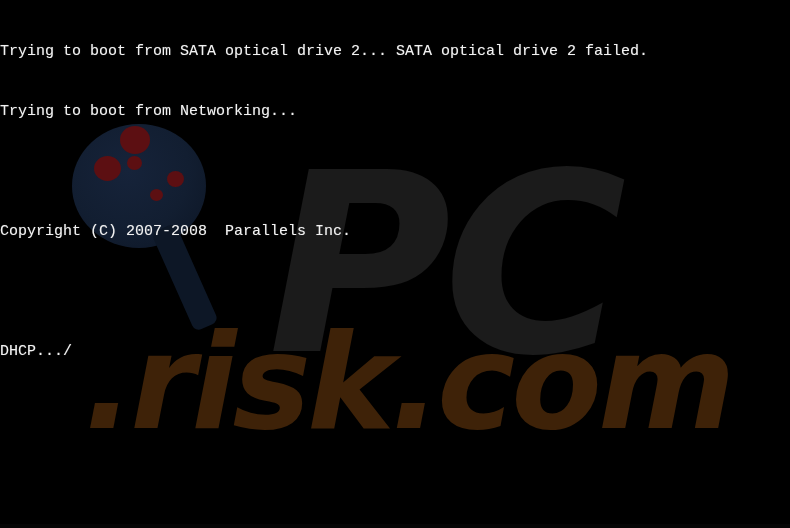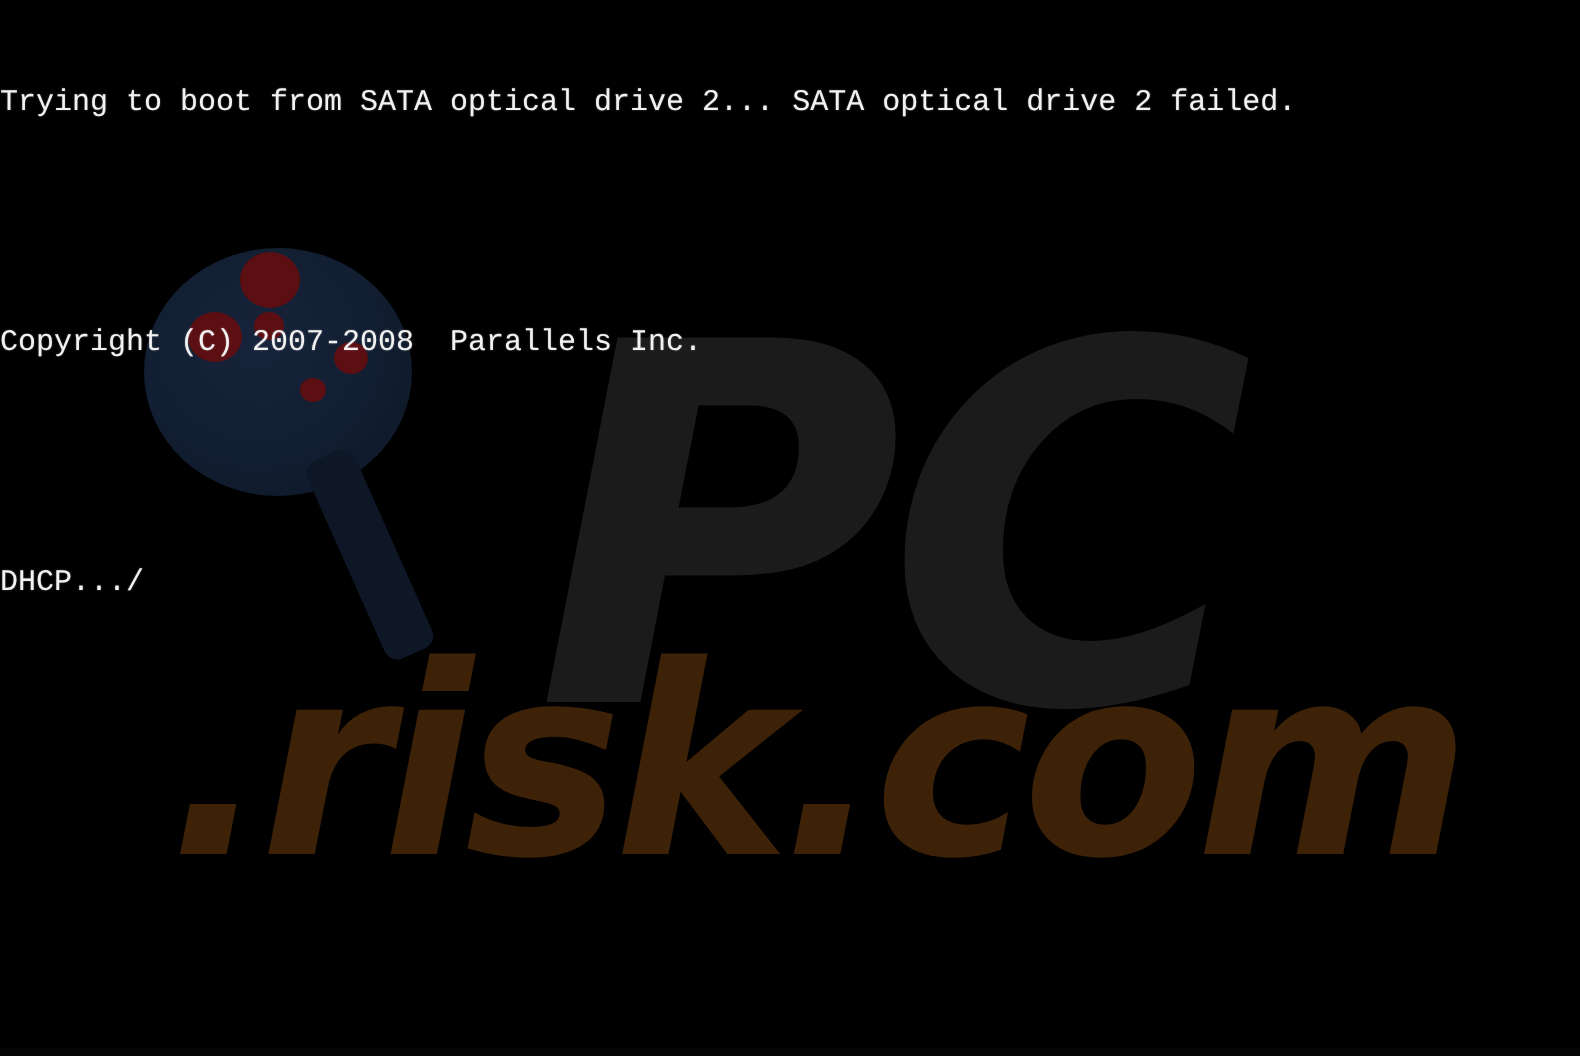--- a/index.html
+++ b/index.html
@@ -145,20 +145,21 @@
 
     <div class="wm-handle"></div>
 
     <div class="wm-pc">PC</div>
 
     <div class="wm-risk">.risk.com</div>
   </div>
 
   <div id="console">
     <div class="line">Trying to boot from SATA optical drive 2... SATA optical drive 2 failed.</div>
+    <div class="line">Trying to boot from Networking...</div>
     <div class="line blank"></div>
     <div class="line">Copyright (C) 2007-2008  Parallels Inc.</div>
     <div class="line blank"></div>
     <div class="line">DHCP.../</div>
   </div>
 
   <div class="bottom-band"></div>
 </div>
 
 </body></html>

